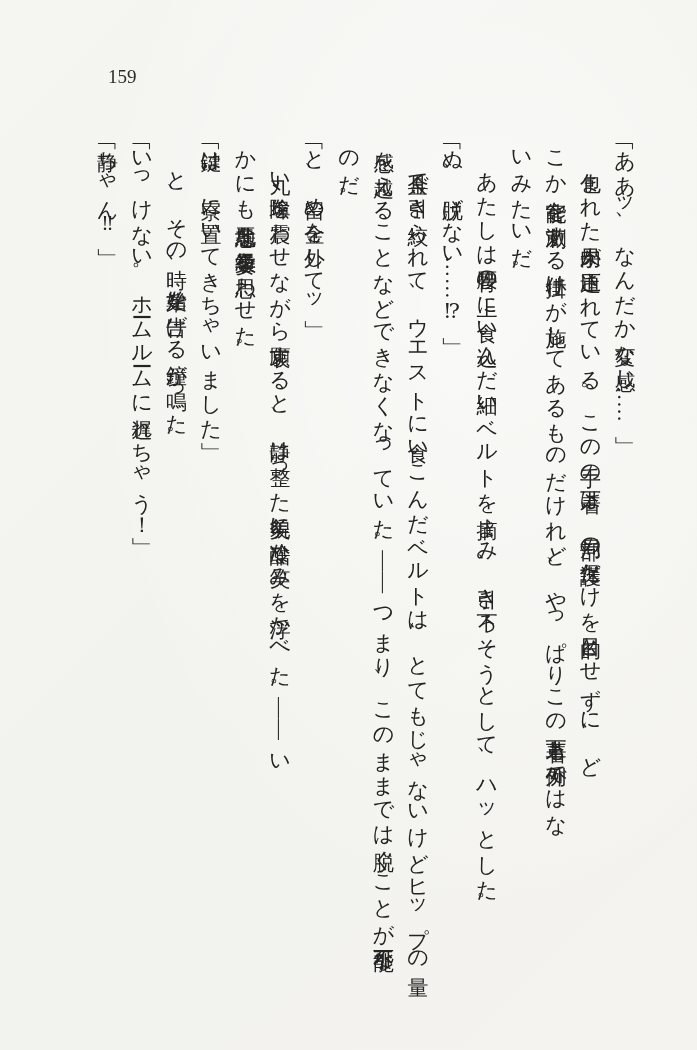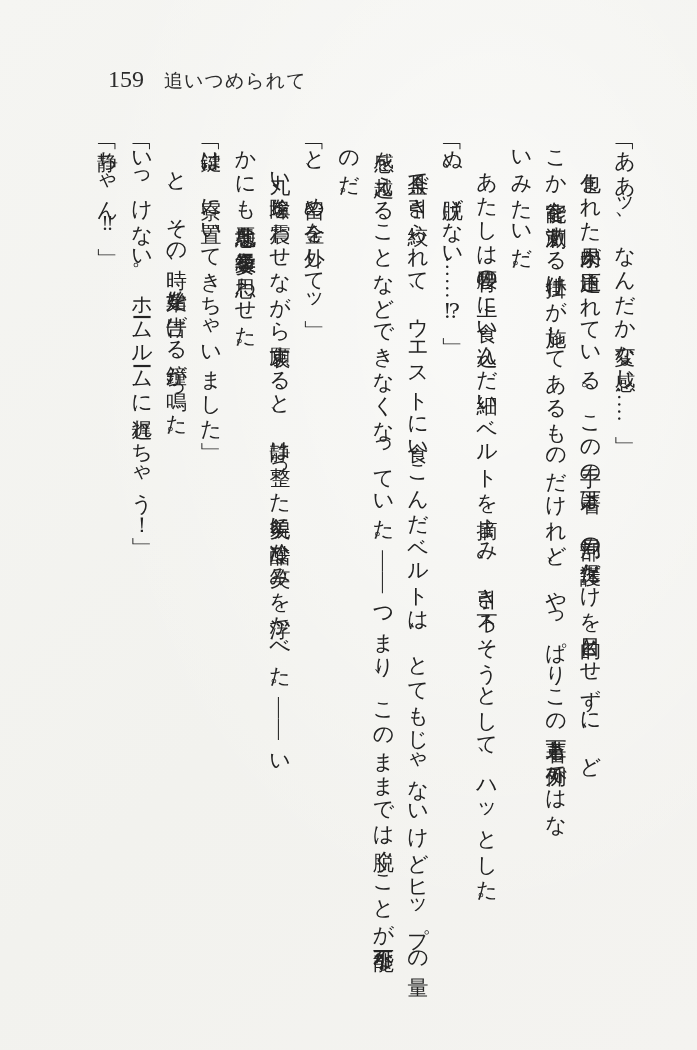--- a/index.html
+++ b/index.html
@@ -29,21 +29,21 @@
     left: 108px;
     display: flex;
     align-items: baseline;
     gap: 20px;
     font-size: 19px;
     letter-spacing: 1px;
     color: #2c2c2c;
     white-space: nowrap;
   }
   .running-head .num {
-    font-size: 24px;
+    font-size: 19px;
     letter-spacing: 0;
   }
   
   .text-block {
     position: absolute;
     top: 136px;
     right: 55px;
     height: 900px;
     writing-mode: vertical-rl;
     text-orientation: mixed;
@@ -58,21 +58,20 @@
     white-space: nowrap;
   }
 </style>
 </head>
 <body>
 
 <div class="page">
 
   <div class="running-head">
     <span class="num">159</span>
-    <span class="title">追いつめられて</span>
   </div>
 
   <div class="text-block">
     <p>「ああッ、なんだか変な感じ……」</p>
     <p>　包まれた肉果が圧迫されている。この手の下着は、局部の保護だけを目的とせずに、ど</p>
     <p>こか官能を刺激する仕掛けが施してあるものだけれど、やっぱりこの革下着も例外ではな</p>
     <p>いみたいだ。</p>
     <p>　あたしは腰骨の上に食い込んだ細いベルトを摘まみ、引き下ろそうとして、ハッとした。</p>
     <p>「ぬ、脱げない……⁉」</p>
     <p>　金具で引き絞られて、ウエストに食いこんだベルトは、とてもじゃないけどヒップの量</p>

